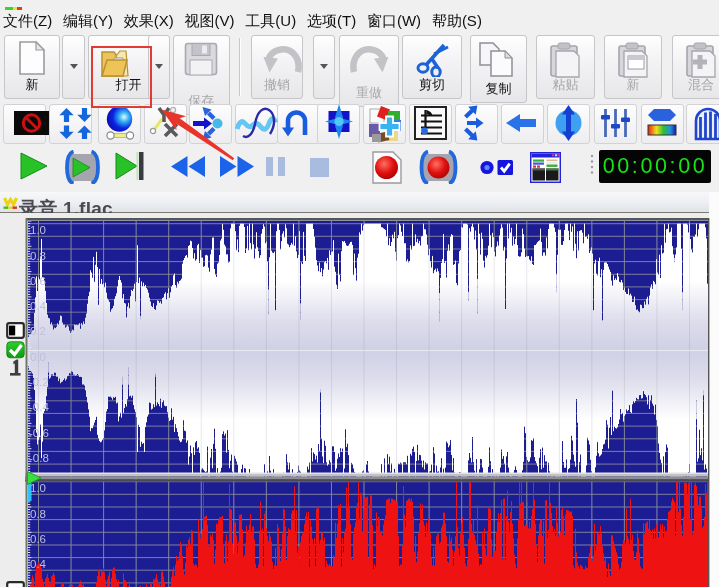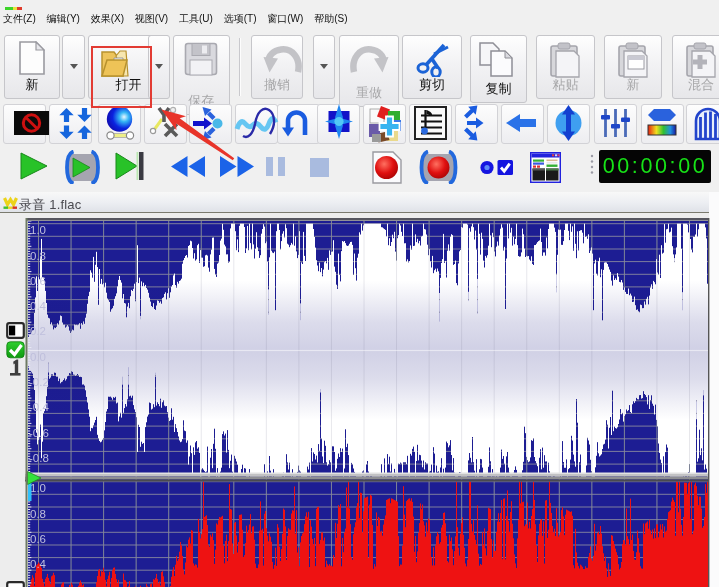--- a/index.html
+++ b/index.html
@@ -3,21 +3,21 @@
 html,body{margin:0;padding:0}
 body{width:719px;height:587px;position:relative;overflow:hidden;background:#f0f0f0;
  font-family:"Liberation Sans",sans-serif;}
 .abs{position:absolute}
 .btn{position:absolute;border:1px solid #c6c6ca;border-radius:3px;
  background:linear-gradient(#fefefe,#f2f2f4 45%,#e7e7ea);box-sizing:border-box}
 .btn .lb{position:absolute;left:0;right:0;bottom:4.5px;text-align:center;font-size:13px;color:#111}
 .btn .lb.dis{color:#a6a6a8}
 .sbtn{position:absolute;border:1px solid #d2d2d6;border-radius:3px;
  background:linear-gradient(#fdfdfd,#ededf0);box-sizing:border-box}
-.menu{position:absolute;top:12px;left:3px;font-size:10px;color:#101010;white-space:nowrap}
+.menu{position:absolute;top:12px;left:3px;font-size:15px;color:#101010;white-space:nowrap}
 .menu span{margin-right:10.8px}
 .lcd{position:absolute;left:599px;top:150px;width:112px;height:33px;background:#050505;border-radius:2px;
  color:#17e317;font-size:21.5px;letter-spacing:2.6px;line-height:33px;text-align:center}
 </style></head><body>
 
 <div class="abs" style="left:5px;top:6.5px;width:7.5px;height:3px;background:#3dd42a"></div>
 <div class="abs" style="left:12.5px;top:6.5px;width:4.2px;height:3px;background:#e8e23a"></div>
 <div class="abs" style="left:16.7px;top:6.5px;width:5.8px;height:3px;background:#e03a2a"></div>
 <div class="menu"><span>文件(Z)</span><span>编辑(Y)</span><span>效果(X)</span><span>视图(V)</span><span>工具(U)</span><span>选项(T)</span><span>窗口(W)</span><span>帮助(S)</span></div>
 <div class="btn" style="left:4px;top:35px;width:56px;height:64px">
@@ -328,21 +328,21 @@
 <div class="lcd">00:00:00</div>
 <div class="abs" style="left:0;top:192px;width:709px;height:20px;background:linear-gradient(#f8f8f8,#eceef2 55%,#dfe2e8)"></div>
 <div class="abs" style="left:0;top:211.5px;width:709px;height:1.5px;background:#7a7a6e"></div>
 <div class="abs" style="left:709px;top:192px;width:10px;height:395px;background:#fdfdfd"></div>
 <svg style="position:absolute;left:3px;top:195.5px" width="16" height="14" viewBox="0 0 16 14">
 <path d="M1.5 2 L4.5 8.5 L7.5 3.5 L10.5 8.5 L13.5 2" fill="none" stroke="#ecd319" stroke-width="3.2"></path>
 <rect x="0.5" y="10.5" width="4.5" height="2.4" fill="#3fc12f"></rect>
 <rect x="5" y="10.5" width="4.5" height="2.4" fill="#e8d81f"></rect>
 <rect x="9.5" y="10.5" width="4.5" height="2.4" fill="#d93425"></rect>
   </svg>
-<div class="abs" style="left:19px;top:196px;font-size:13px;font-weight:normal;color:#4a4a50;letter-spacing:0.2px">录音 1.flac</div>
+<div class="abs" style="left:19px;top:196px;font-size:19px;font-weight:bold;color:#4a4a50;letter-spacing:0.2px">录音 1.flac</div>
 <div class="abs" style="left:0;top:213px;width:709px;height:374px;background:#ededed"></div>
 <div class="abs" style="left:709px;top:192px;width:10px;height:395px;background:#fbfbfc"></div>
 <svg style="position:absolute;left:25px;top:211px" width="694" height="376" viewBox="0 0 694 376">
     <rect x="3" y="10" width="680" height="366" fill="#1d1d93"></rect>
     <g transform="translate(-25,-211)">
       <path d="M28.5 343.9V356.5M29.5 343.9V356.5M30.5 343.8V356.5M31.5 343.9V356.5M32.5 341.2V359.8M33.5 340.9V359.4M34.5 328.5V371.5M35.5 324.5V375.0M36.5 316.8V381.9M37.5 314.4V385.6M38.5 313.4V386.4M39.5 312.9V389.5M40.5 309.0V389.7M41.5 314.0V386.5M42.5 315.9V385.8M43.5 324.9V374.4M44.5 316.8V383.3M45.5 316.3V383.6M46.5 321.9V378.0M47.5 329.7V369.8M48.5 326.7V372.5M49.5 327.2V372.4M50.5 329.7V370.4M51.5 331.9V368.3M52.5 336.0V364.0M53.5 340.0V360.0M54.5 342.6V357.7M55.5 343.9V356.5M56.5 343.9V356.5M57.5 343.9V356.5M58.5 343.9V356.5M59.5 342.3V358.2M60.5 336.5V363.6M61.5 336.1V363.9M62.5 332.4V367.5M63.5 335.6V365.2M64.5 332.6V367.9M65.5 336.4V364.1M66.5 339.1V360.8M67.5 342.2V357.9M68.5 343.7V357.1M69.5 343.9V356.5M70.5 343.9V356.5M71.5 343.9V356.5M72.5 343.9V356.5M73.5 343.9V356.5M74.5 343.6V357.4M75.5 342.1V358.0M76.5 339.7V361.1M77.5 339.3V361.1M78.5 340.6V359.7M79.5 337.8V362.9M80.5 335.2V365.6M81.5 336.3V363.6M82.5 336.0V364.2M83.5 335.8V365.0M84.5 331.6V369.4M85.5 337.5V363.2M86.5 334.8V366.8M87.5 323.7V377.6M88.5 317.0V384.4M89.5 311.6V389.9M90.5 303.1V396.7M91.5 298.1V401.7M92.5 306.4V395.1M93.5 305.3V396.0M94.5 304.6V395.6M95.5 317.1V382.3M96.5 322.3V380.1M97.5 316.0V383.5M98.5 319.4V382.2M99.5 316.6V383.5M100.5 313.2V387.0M101.5 312.0V390.2M102.5 305.5V393.7M103.5 311.7V388.0M104.5 322.4V377.8M105.5 319.8V382.2M106.5 319.5V380.3M107.5 319.6V380.0M108.5 327.4V374.1M109.5 327.1V373.7M110.5 324.6V374.8M111.5 332.6V367.4M112.5 336.1V364.2M113.5 340.1V359.8M114.5 339.2V360.8M115.5 338.0V364.0M116.5 330.8V371.5M117.5 327.1V374.3M118.5 315.6V383.2M119.5 311.1V389.8M120.5 316.3V384.1M121.5 315.8V385.1M122.5 316.0V384.7M123.5 317.2V384.3M124.5 316.8V383.8M125.5 322.4V377.0M126.5 320.8V379.6M127.5 319.1V381.5M128.5 314.8V384.7M129.5 315.8V383.3M130.5 310.8V388.8M131.5 312.4V388.4M132.5 307.2V391.9M133.5 311.9V387.3M134.5 311.0V390.6M135.5 320.9V380.0M136.5 319.1V382.2M137.5 319.3V380.8M138.5 314.5V388.0M139.5 315.5V387.0M140.5 315.9V386.2M141.5 310.4V389.2M142.5 309.5V389.0M143.5 309.9V389.4M144.5 301.4V398.8M145.5 296.6V402.2M146.5 307.8V392.7M147.5 312.6V386.1M148.5 314.1V385.7M149.5 322.9V378.4M150.5 317.6V382.2M151.5 319.9V380.7M152.5 323.7V377.6M153.5 328.3V372.6M154.5 323.2V378.0M155.5 323.2V376.7M156.5 324.6V374.7M157.5 318.5V381.9M158.5 321.8V379.2M159.5 315.2V384.9M160.5 316.7V382.6M161.5 317.5V383.5M162.5 313.6V386.0M163.5 323.3V377.5M164.5 320.7V380.7M165.5 320.7V380.9M166.5 313.3V386.4M167.5 315.8V384.4M168.5 312.9V385.6M169.5 321.4V380.7M170.5 322.0V377.0M171.5 322.0V380.1M172.5 324.5V377.8M173.5 322.3V379.6M174.5 320.7V379.7M175.5 324.5V375.1M176.5 323.3V376.7M177.5 319.9V381.3M178.5 317.7V382.5M179.5 311.8V386.9M180.5 318.4V383.9M181.5 321.1V381.4M182.5 317.1V383.1M183.5 311.0V390.7M184.5 306.7V395.2M185.5 298.4V403.2M186.5 289.2V408.5M187.5 282.6V414.9M188.5 281.1V418.4M189.5 282.6V415.0M190.5 293.8V407.3M191.5 293.3V405.0M192.5 285.2V413.0M193.5 285.8V415.5M194.5 291.1V407.2M195.5 285.5V412.6M196.5 285.9V414.1M197.5 300.5V399.4M198.5 312.3V387.3M199.5 324.5V376.3M200.5 333.7V367.5M201.5 320.0V382.8M202.5 331.1V369.0M203.5 316.0V386.9M204.5 293.2V406.9M205.5 301.3V401.9M206.5 302.7V398.3M207.5 294.2V405.6M208.5 298.5V404.3M209.5 305.2V394.2M210.5 298.0V401.4M211.5 295.0V403.0M212.5 294.7V405.1M213.5 306.5V394.0M214.5 303.2V396.7M215.5 319.1V380.2M216.5 304.2V396.4M217.5 304.2V397.6M218.5 306.0V392.9M219.5 306.9V392.4M220.5 315.9V387.1M221.5 306.7V396.0M222.5 309.6V390.1M223.5 310.6V391.8M224.5 301.3V399.5M225.5 295.2V403.9M226.5 286.6V415.5M227.5 288.3V412.4M228.5 288.5V411.7M229.5 301.1V398.2M230.5 312.5V389.2M231.5 307.0V394.1M232.5 316.0V384.6M233.5 307.4V392.4M234.5 318.7V380.9M235.5 305.0V394.9M236.5 311.2V389.5M237.5 305.1V398.6M238.5 297.5V401.5M239.5 298.8V403.6M240.5 286.2V415.9M241.5 284.6V417.1M242.5 296.3V406.9M243.5 297.0V401.6M244.5 312.8V388.5M245.5 311.4V387.7M246.5 321.1V381.2M247.5 316.0V387.2M248.5 298.2V401.5M249.5 304.1V396.2M250.5 297.3V402.7M251.5 293.1V405.3M252.5 298.5V404.6M253.5 304.6V398.1M254.5 302.3V397.4M255.5 277.2V422.7M256.5 282.3V415.1M257.5 271.0V429.0M258.5 277.9V419.2M259.5 272.0V424.6M260.5 261.5V438.7M261.5 279.1V421.9M262.5 274.0V427.1M263.5 261.5V435.2M264.5 280.0V417.2M265.5 281.9V416.0M266.5 276.1V423.3M267.5 276.8V420.1M268.5 289.4V409.5M269.5 289.6V411.0M270.5 294.2V404.7M271.5 280.9V421.4M272.5 294.3V406.2M273.5 300.7V398.8M274.5 301.7V399.7M275.5 313.7V386.9M276.5 313.3V387.4M277.5 328.4V372.1M278.5 324.5V378.8M279.5 306.2V394.6M280.5 317.8V382.3M281.5 299.8V398.3M282.5 300.1V399.9M283.5 301.5V401.4M284.5 293.7V408.5M285.5 304.1V398.7M286.5 301.4V398.8M287.5 313.2V388.8M288.5 309.0V390.8M289.5 310.9V392.5M290.5 307.8V394.1M291.5 293.2V407.3M292.5 298.5V402.8M293.5 289.5V411.5M294.5 288.9V410.7M295.5 286.8V410.9M296.5 273.7V426.8M297.5 295.8V403.7M298.5 300.7V399.2M299.5 288.8V411.1M300.5 303.4V397.4M301.5 300.9V400.8M302.5 308.5V390.0M303.5 316.4V382.8M304.5 311.8V389.9M305.5 313.3V385.6M306.5 301.9V396.7M307.5 306.5V397.1M308.5 307.7V395.7M309.5 311.2V390.1M310.5 309.0V394.5M311.5 305.5V396.6M312.5 304.7V395.1M313.5 307.6V392.3M314.5 300.2V401.3M315.5 292.6V406.1M316.5 297.2V403.9M317.5 303.6V394.8M318.5 291.5V410.9M319.5 300.0V399.0M320.5 310.4V392.5M321.5 297.1V401.9M322.5 299.3V400.0M323.5 299.4V398.5M324.5 293.0V408.4M325.5 288.6V411.7M326.5 292.6V406.5M327.5 292.2V405.3M328.5 310.4V391.6M329.5 312.9V389.1M330.5 312.4V387.6M331.5 314.2V386.3M332.5 317.7V385.8M333.5 317.4V384.2M334.5 316.6V384.5M335.5 298.2V402.4M336.5 290.8V406.6M337.5 294.4V404.5M338.5 296.1V405.0M339.5 296.1V402.3M340.5 301.0V398.9M341.5 301.6V396.9M342.5 318.4V383.7M343.5 299.3V400.3M344.5 301.9V396.5M345.5 297.3V400.6M346.5 287.8V410.6M347.5 290.7V406.8M348.5 289.3V409.5M349.5 286.1V412.1M350.5 295.1V403.0M351.5 289.5V410.2M352.5 303.7V398.2M353.5 302.1V399.2M354.5 303.2V395.8M355.5 303.9V398.1M356.5 301.0V398.5M357.5 289.0V412.6M358.5 296.9V401.2M359.5 286.8V410.9M360.5 288.7V411.5M361.5 297.2V405.5M362.5 292.0V408.0M363.5 303.1V396.8M364.5 285.1V416.8M365.5 304.9V393.9M366.5 292.9V410.0M367.5 299.6V400.5M368.5 300.8V398.5M369.5 303.8V397.0M370.5 314.2V387.3M371.5 311.0V390.8M372.5 317.4V384.9M373.5 311.8V386.8M374.5 309.7V393.9M375.5 324.0V379.8M376.5 313.2V390.7M377.5 307.0V393.1M378.5 305.5V396.7M379.5 301.8V399.4M380.5 298.0V403.1M381.5 312.4V386.3M382.5 300.0V399.6M383.5 308.0V391.6M384.5 304.4V397.8M385.5 298.6V403.2M386.5 291.6V410.6M387.5 295.5V405.8M388.5 290.0V410.1M389.5 296.1V406.8M390.5 303.1V398.2M391.5 305.7V396.6M392.5 300.3V398.7M393.5 314.3V385.2M394.5 307.8V393.3M395.5 287.6V413.6M396.5 281.6V415.9M397.5 268.5V428.9M398.5 278.0V420.1M399.5 276.5V421.2M400.5 290.7V410.1M401.5 290.5V410.5M402.5 304.1V398.6M403.5 314.0V384.8M404.5 318.5V383.1M405.5 320.7V380.3M406.5 302.7V396.0M407.5 309.9V390.4M408.5 311.7V387.4M409.5 311.7V388.6M410.5 319.2V380.8M411.5 320.3V381.0M412.5 312.8V389.4M413.5 324.7V376.5M414.5 319.3V381.8M415.5 315.5V387.2M416.5 323.5V379.5M417.5 309.1V392.9M418.5 304.4V396.1M419.5 300.9V398.7M420.5 303.1V400.2M421.5 311.4V390.4M422.5 296.0V402.4M423.5 303.0V395.6M424.5 313.9V388.5M425.5 317.1V383.0M426.5 312.6V387.1M427.5 314.5V384.3M428.5 313.2V388.2M429.5 323.7V377.5M430.5 325.6V374.7M431.5 333.7V368.9M432.5 330.3V373.5M433.5 315.8V387.2M434.5 316.0V387.3M435.5 316.0V382.8M436.5 308.7V393.2M437.5 313.9V387.0M438.5 300.7V400.6M439.5 293.0V409.1M440.5 293.6V407.0M441.5 284.6V413.3M442.5 297.6V403.4M443.5 285.2V412.8M444.5 290.5V408.0M445.5 289.1V409.3M446.5 292.1V406.9M447.5 286.4V412.4M448.5 312.4V389.0M449.5 310.6V389.7M450.5 311.5V388.6M451.5 315.8V383.0M452.5 299.5V402.0M453.5 299.3V400.1M454.5 290.0V410.6M455.5 288.0V413.0M456.5 286.3V413.0M457.5 285.3V413.5M458.5 288.8V410.0M459.5 296.9V401.3M460.5 303.8V395.8M461.5 297.8V401.6M462.5 306.2V392.3M463.5 306.6V392.2M464.5 307.7V395.8M465.5 309.3V392.1M466.5 306.7V392.2M467.5 292.4V407.1M468.5 291.8V410.8M469.5 288.8V411.9M470.5 288.8V409.6M471.5 284.1V417.3M472.5 293.4V406.6M473.5 310.3V390.7M474.5 305.5V392.8M475.5 304.0V397.1M476.5 282.5V418.0M477.5 278.9V419.6M478.5 298.7V403.6M479.5 271.2V427.4M480.5 284.1V414.6M481.5 288.8V411.9M482.5 289.1V410.6M483.5 287.1V414.7M484.5 294.4V405.8M485.5 293.9V408.3M486.5 303.2V395.6M487.5 292.6V409.3M488.5 303.7V397.7M489.5 303.1V395.6M490.5 296.5V406.4M491.5 283.7V418.5M492.5 280.3V420.5M493.5 282.8V417.9M494.5 288.5V409.8M495.5 290.0V407.6M496.5 297.8V405.5M497.5 306.2V396.8M498.5 316.6V385.9M499.5 313.4V390.6M500.5 313.9V385.6M501.5 296.8V404.2M502.5 316.5V387.3M503.5 306.0V396.9M504.5 313.1V390.3M505.5 313.1V388.1M506.5 300.4V400.0M507.5 307.3V395.9M508.5 299.0V400.2M509.5 291.8V407.0M510.5 290.1V408.0M511.5 285.1V417.1M512.5 291.1V411.7M513.5 280.5V417.6M514.5 288.9V411.7M515.5 289.0V411.8M516.5 283.4V416.5M517.5 280.8V418.1M518.5 281.0V419.9M519.5 287.4V413.8M520.5 288.8V411.9M521.5 295.5V404.5M522.5 295.8V405.9M523.5 302.6V396.2M524.5 304.6V398.3M525.5 324.9V376.7M526.5 322.2V380.2M527.5 325.3V378.7M528.5 332.9V369.2M529.5 322.1V380.6M530.5 335.7V364.0M531.5 335.7V367.5M532.5 336.5V364.1M533.5 338.2V364.1M534.5 338.2V361.7M535.5 329.3V372.0M536.5 337.4V367.4M537.5 332.2V371.5M538.5 321.1V379.7M539.5 313.3V386.3M540.5 309.9V390.5M541.5 309.5V393.4M542.5 322.1V377.0M543.5 312.7V389.2M544.5 308.6V390.7M545.5 326.4V376.6M546.5 315.3V388.5M547.5 312.8V389.0M548.5 323.3V377.9M549.5 314.0V384.7M550.5 322.9V380.3M551.5 301.6V401.6M552.5 300.3V400.4M553.5 300.8V397.2M554.5 285.3V415.8M555.5 282.8V416.4M556.5 273.8V423.7M557.5 278.0V421.6M558.5 271.7V428.5M559.5 277.3V420.3M560.5 279.4V417.7M561.5 281.1V420.9M562.5 295.2V404.9M563.5 312.0V390.9M564.5 313.3V390.8M565.5 309.6V392.8M566.5 299.5V402.2M567.5 296.4V405.1M568.5 294.6V405.9M569.5 304.6V396.4M570.5 293.3V409.5M571.5 294.2V407.5M572.5 298.1V402.1M573.5 310.1V390.1M574.5 309.5V390.9M575.5 314.8V387.3M576.5 300.8V399.1M577.5 304.0V395.5M578.5 308.4V391.8M579.5 302.8V396.8M580.5 309.9V391.5M581.5 313.3V387.7M582.5 309.0V392.9M583.5 312.9V389.3M584.5 308.8V390.3M585.5 300.3V401.3M586.5 300.6V397.5M587.5 295.4V407.3M588.5 310.2V388.6M589.5 299.5V398.7M590.5 321.3V382.0M591.5 333.3V367.6M592.5 329.2V372.5M593.5 329.9V373.7M594.5 338.7V364.0M595.5 333.6V367.1M596.5 324.2V374.9M597.5 329.9V369.9M598.5 318.8V383.8M599.5 329.1V370.9M600.5 324.2V378.5M601.5 321.2V378.4M602.5 324.0V378.2M603.5 318.4V381.2M604.5 329.4V370.5M605.5 327.0V374.9M606.5 324.0V375.8M607.5 326.3V373.1M608.5 329.5V373.5M609.5 317.9V382.3M610.5 327.9V374.5M611.5 335.1V365.4M612.5 338.0V363.8M613.5 313.4V387.6M614.5 311.9V389.1M615.5 313.6V386.7M616.5 309.9V388.9M617.5 308.6V392.2M618.5 310.0V388.6M619.5 307.3V392.0M620.5 305.9V393.7M621.5 302.3V397.2M622.5 312.3V387.0M623.5 302.9V396.5M624.5 304.0V395.9M625.5 304.7V395.7M626.5 310.2V389.9M627.5 315.7V385.9M628.5 321.1V379.8M629.5 320.8V379.9M630.5 321.1V380.0M631.5 323.6V376.0M632.5 323.1V376.0M633.5 319.2V381.1M634.5 319.8V379.5M635.5 318.7V381.2M636.5 318.6V380.3M637.5 317.2V383.4M638.5 318.0V382.8M639.5 319.4V381.4M640.5 319.4V381.7M641.5 316.3V383.6M642.5 314.0V386.6M643.5 319.6V379.3M644.5 318.5V382.1M645.5 317.2V381.5M646.5 320.3V379.9M647.5 326.3V373.7M648.5 323.3V377.1M649.5 320.6V379.5M650.5 319.1V380.2M651.5 314.6V384.1M652.5 315.9V383.9M653.5 299.1V401.9M654.5 304.5V395.4M655.5 300.7V398.9M656.5 311.4V388.4M657.5 319.3V382.4M658.5 321.5V381.1M659.5 323.4V378.0M660.5 328.9V370.6M661.5 328.0V371.3M662.5 330.3V373.1M663.5 321.2V383.0M664.5 318.6V382.7M665.5 308.4V390.7M666.5 311.2V391.6M667.5 307.7V392.9M668.5 300.4V398.2M669.5 300.1V402.0M670.5 298.1V402.5M671.5 289.1V408.3M672.5 275.8V423.6M673.5 269.3V431.1M674.5 258.1V441.3M675.5 265.9V435.1M676.5 253.1V445.5M677.5 263.7V435.1M678.5 255.9V441.5M679.5 269.8V428.8M680.5 272.7V425.0M681.5 282.5V418.4M682.5 292.2V408.8M683.5 300.3V400.3M684.5 294.0V405.1M685.5 291.9V408.3M686.5 283.8V414.6M687.5 293.7V404.9M688.5 284.0V415.6M689.5 283.6V413.6M690.5 295.3V404.8M691.5 284.2V418.7M692.5 296.1V407.0M693.5 286.0V411.4M694.5 279.0V423.2M695.5 289.7V410.8M696.5 282.0V419.2M697.5 292.8V404.8M698.5 287.4V410.4M699.5 285.9V411.4M700.5 310.1V389.3M701.5 288.1V409.9M702.5 298.4V402.9M703.5 303.8V395.4M704.5 314.3V386.1M705.5 307.5V391.6M706.5 311.2V392.8M707.5 313.0V391.1M708.5 297.3V405.3" stroke="#ffffff" stroke-width="1" opacity="0.8"></path>
     </g>
     <path d="M13.5 10V376M46.05 10V376M78.6 10V376M111.14999999999998 10V376M143.7 10V376M176.25 10V376M208.8 10V376M241.35000000000002 10V376M273.90000000000003 10V376M306.45000000000005 10V376M339.00000000000006 10V376M371.55000000000007 10V376M404.1000000000001 10V376M436.6500000000001 10V376M469.2000000000001 10V376M501.7500000000001 10V376M534.3000000000001 10V376M566.85 10V376M599.4 10V376M631.9499999999999 10V376M664.4999999999999 10V376" stroke="#99a29b" stroke-width="1" opacity="0.8"></path>
     <path d="M3 12.7H683M3 25.3H683M3 38.0H683M3 50.6H683M3 63.3H683M3 75.9H683M3 88.6H683M3 101.2H683M3 113.9H683M3 126.6H683M3 139.2H683M3 151.8H683M3 164.5H683M3 177.1H683M3 189.8H683M3 202.4H683M3 215.1H683M3 227.8H683M3 240.4H683M3 253.1H683M3 270.7H683M3 283.3H683M3 296.0H683M3 308.6H683M3 321.3H683M3 334.0H683M3 346.6H683M3 359.2H683M3 371.9H683" stroke="#8f8f9f" stroke-width="1" opacity="0.85"></path>
     <g transform="translate(-25,-211)">

